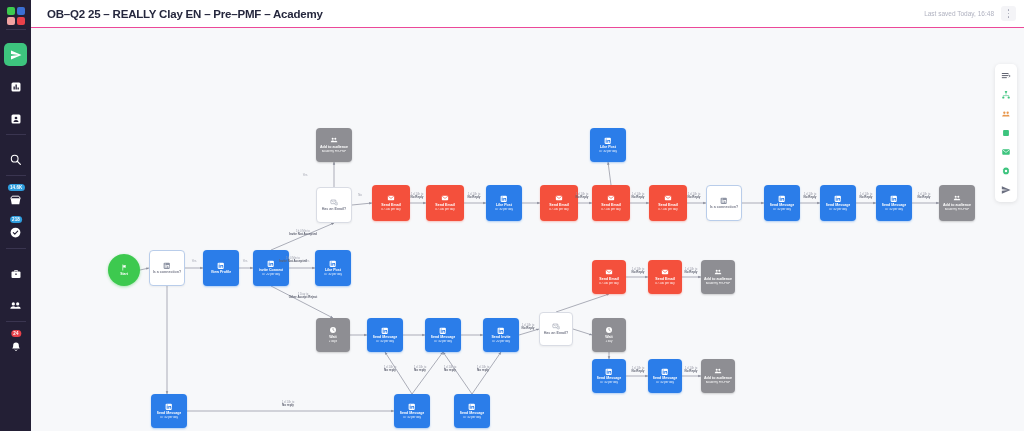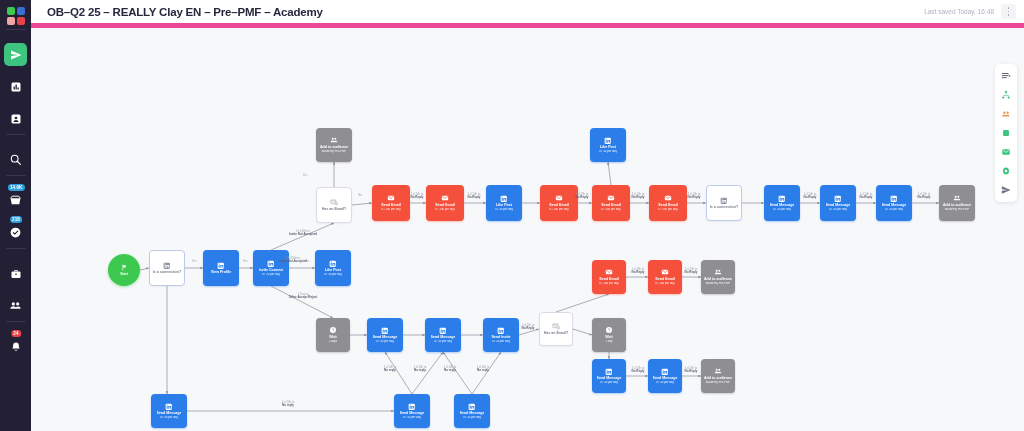--- a/index.html
+++ b/index.html
@@ -33,21 +33,21 @@
     background:#2f9ede; color:#fff; font-size:4.5px; line-height:7px;
     height:7px; padding:0 2.5px; border-radius:4px; letter-spacing:.1px;
     font-weight:bold; white-space:nowrap;
   }
   .rail-badge.red { background:#e8414a; }
 
   
   #header {
     position:absolute; left:31px; top:0; right:0; height:28px;
     background:#ffffff; display:flex; align-items:center;
-    border-bottom:5px solid #ec4899;
+    border-bottom:1px solid #ec4899;
   }
   #page-title {
     margin-left:16px; font-size:11.5px; font-weight:bold; color:#25273d;
     letter-spacing:-.2px;
   }
   #header-right { margin-left:auto; display:flex; align-items:center; padding-right:8px; }
   #last-saved { font-size:6.5px; color:#b0b2c0; margin-right:7px; }
   #kebab-btn {
     width:15px; height:15px; background:#f4f4f7; border-radius:3px;
     display:flex; flex-direction:column; align-items:center; justify-content:center; gap:1.5px;

